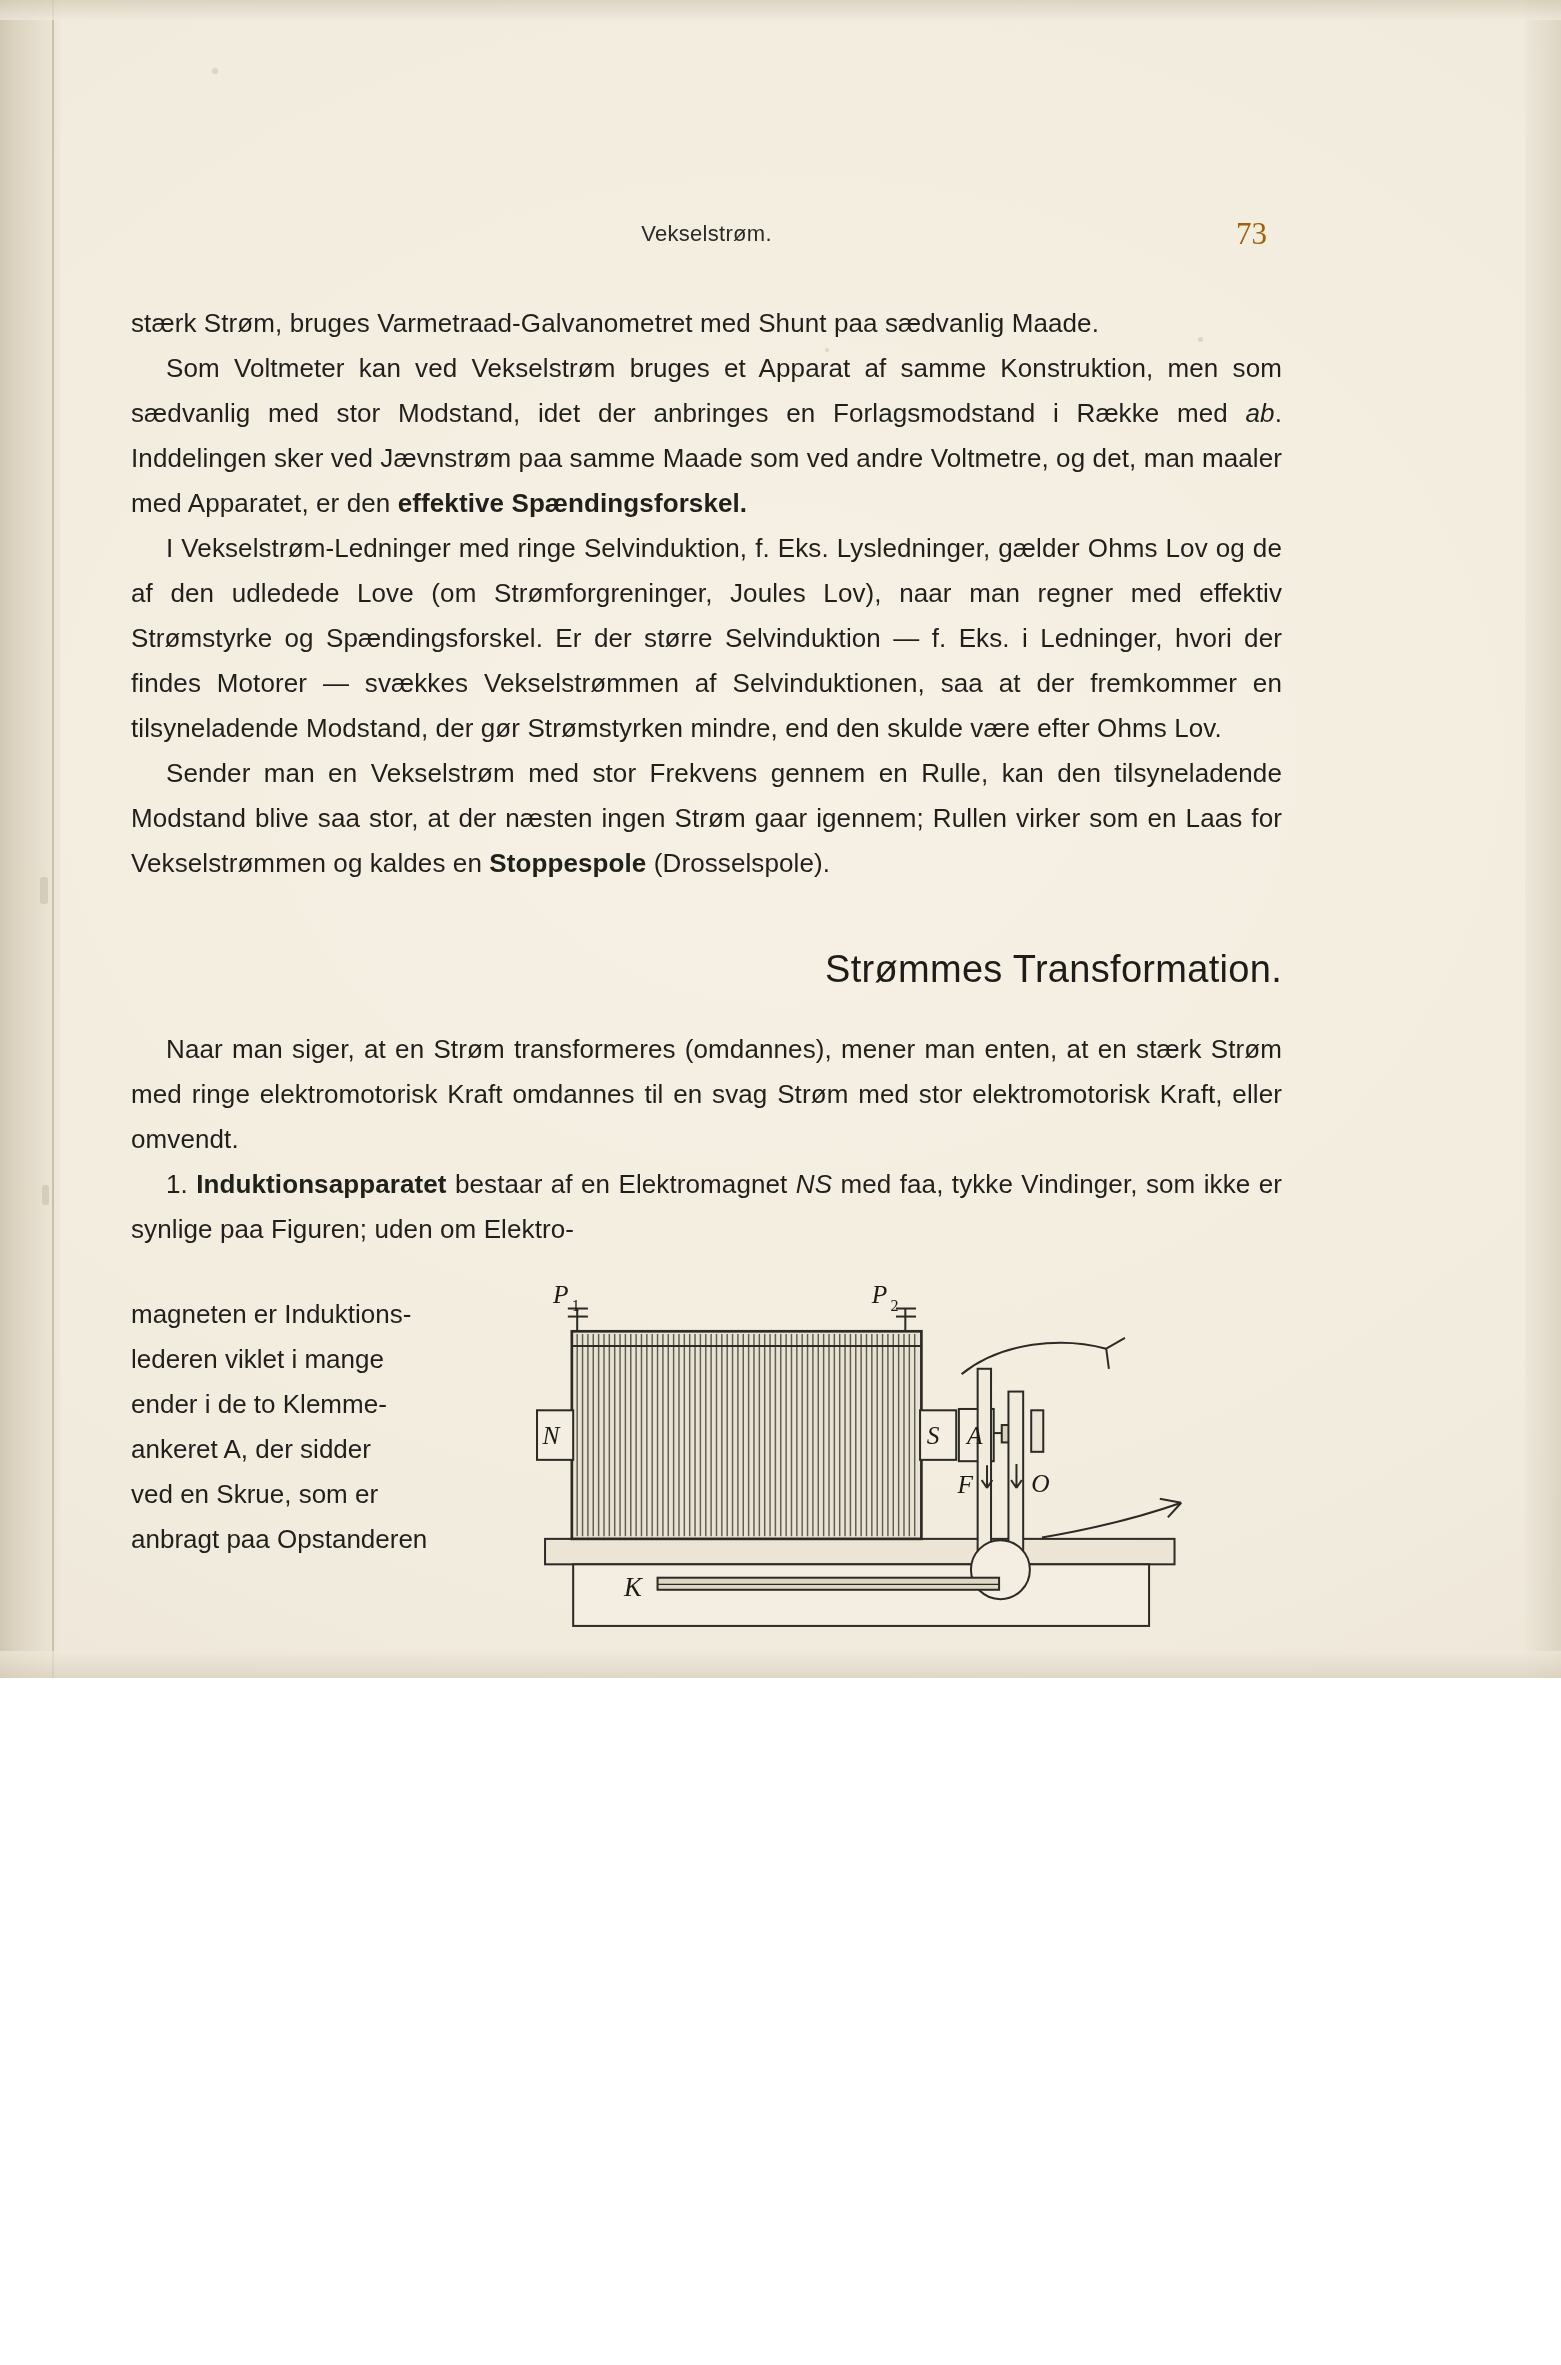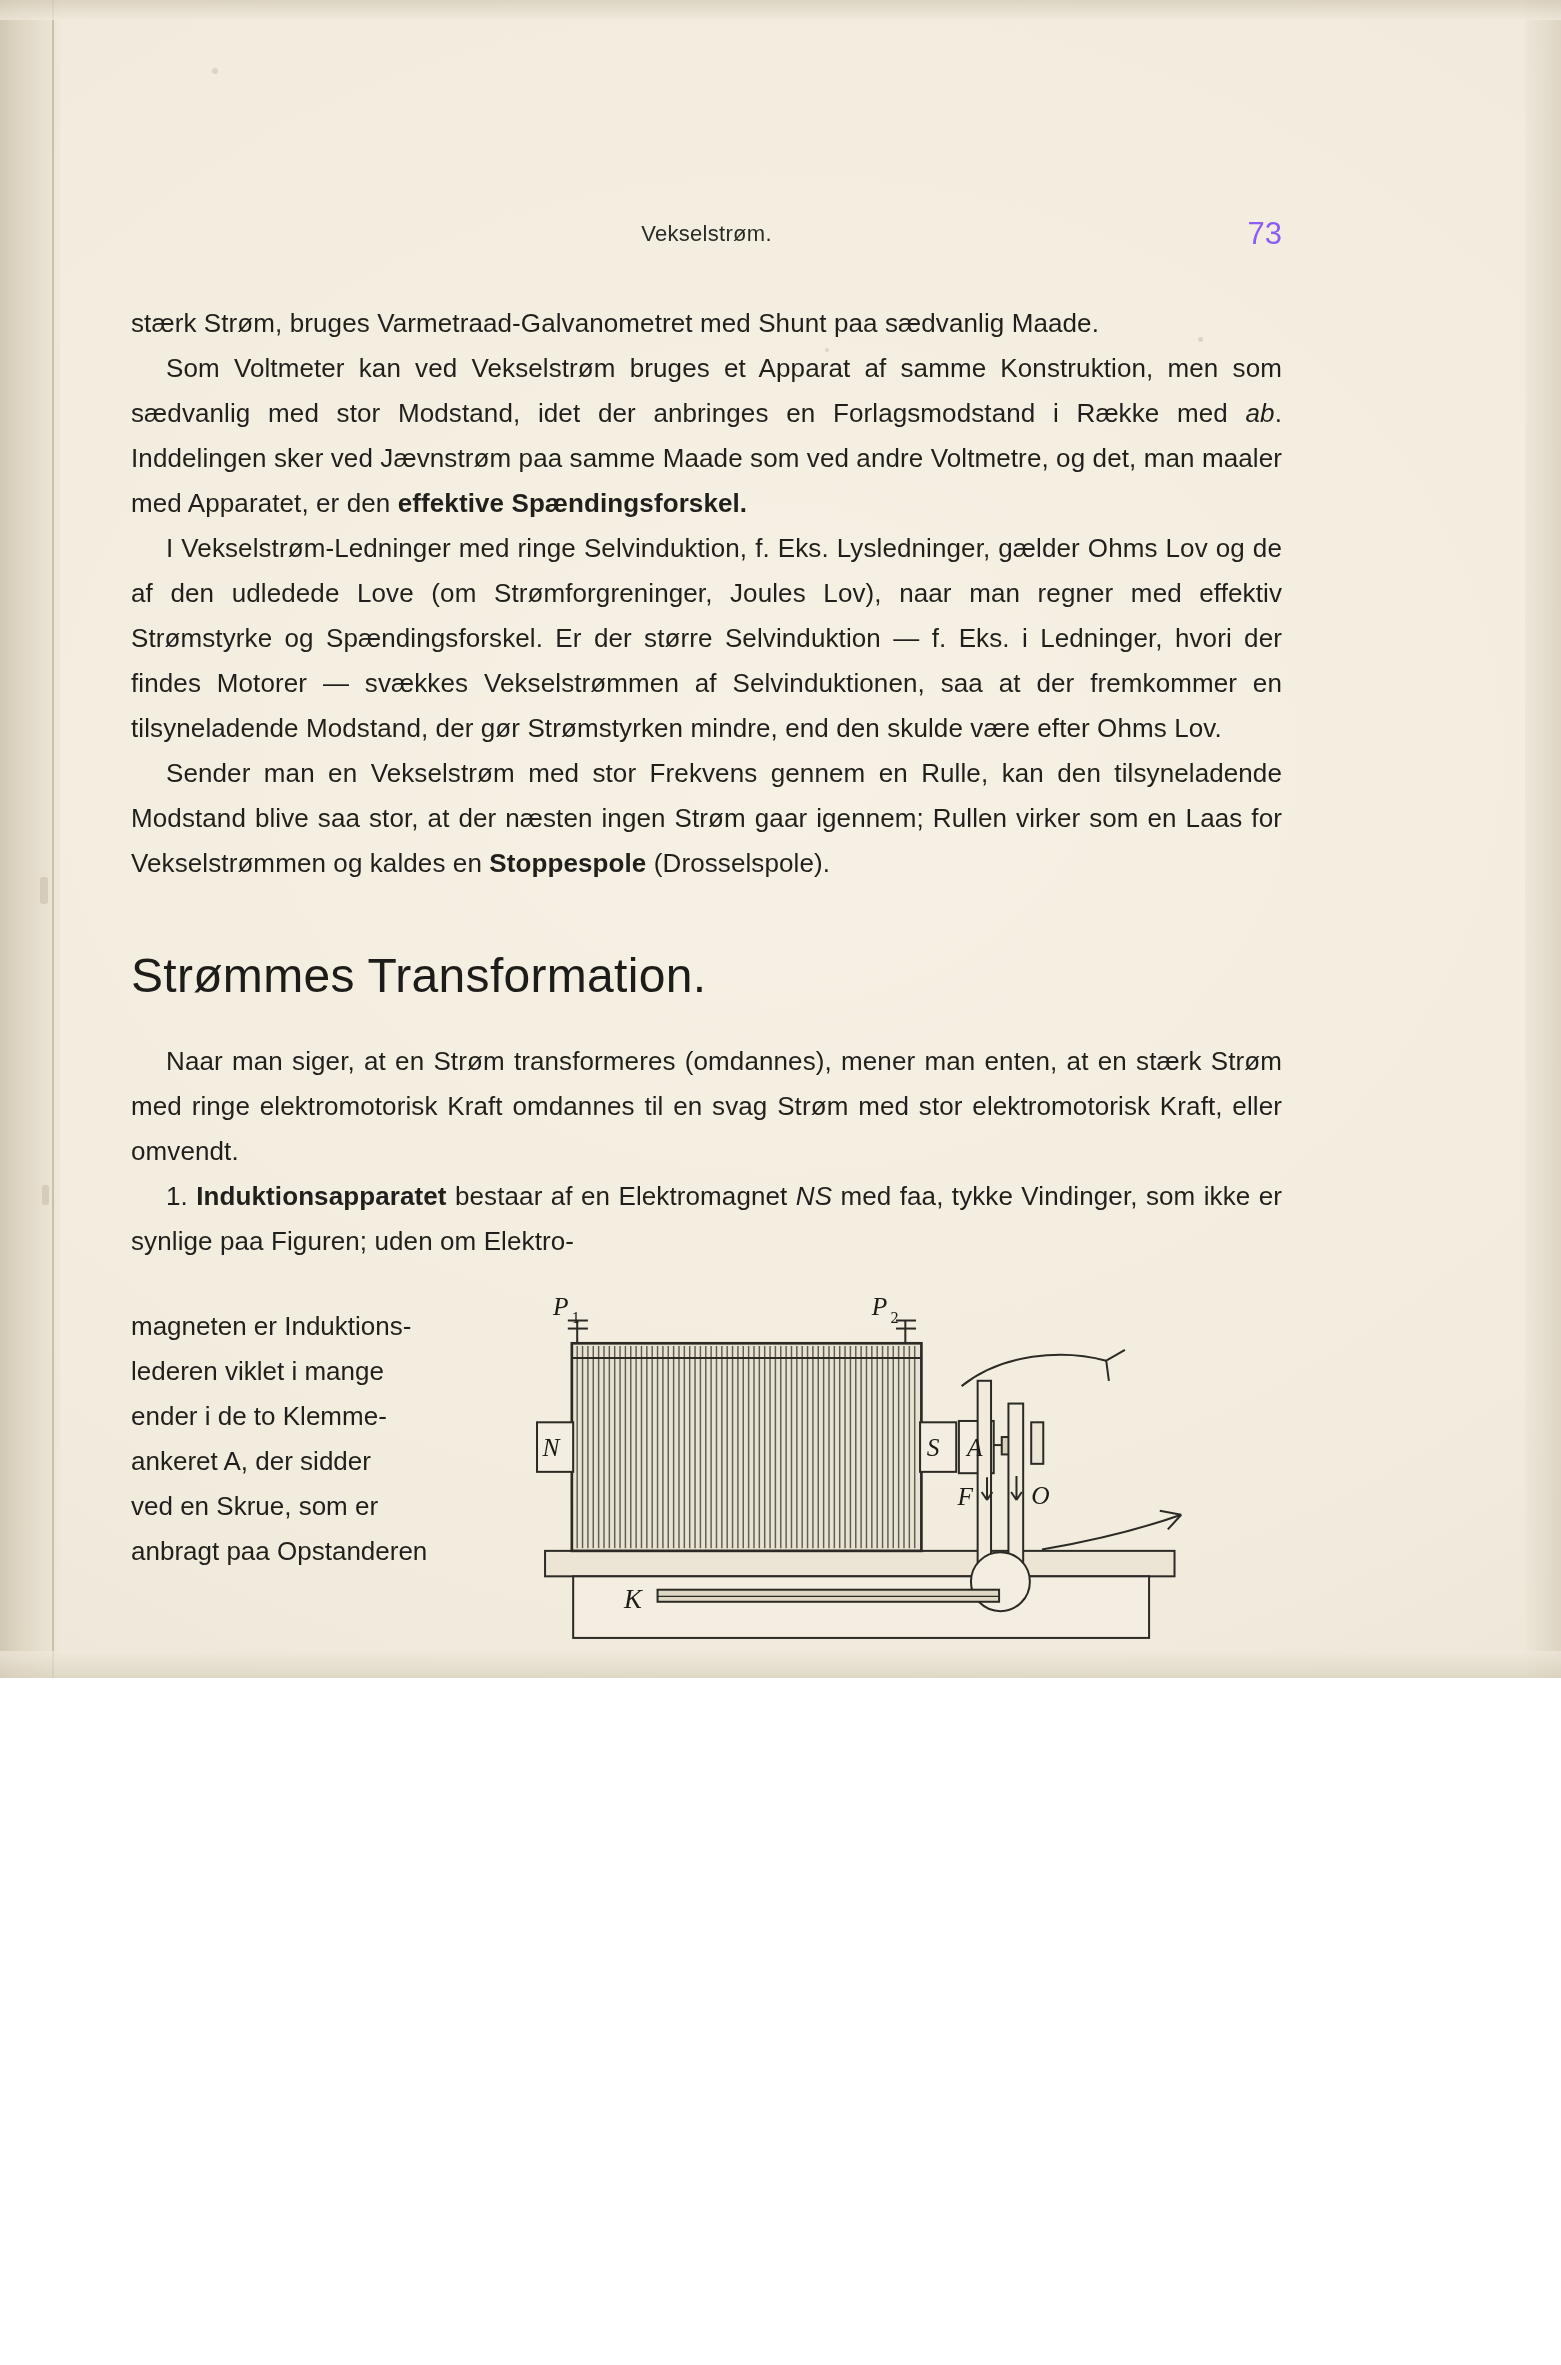--- a/index.html
+++ b/index.html
@@ -82,43 +82,43 @@
     position: absolute;
     left: 50%;
     transform: translateX(-50%);
     font-size: 22px;
     letter-spacing: 0.3px;
     color: #2b2b28;
     font-family: "Liberation Sans", sans-serif;
   }
   .running-head .folio {
     position: absolute;
-    right: 0;
+    right: 15px;
     top: -5.4px;
     font-size: 31px;
-    color: #8b5cf6;
-    font-family: Liberation Sans, sans-serif;
+    color: #a16207;
+    font-family: Liberation Serif, serif;
   }
 
   p.body {
     font-size: 26px;
     line-height: 45px;
     color: #211f1c;
     margin: 0;
     text-align: justify;
     text-justify: inter-word;
     font-family: "Liberation Sans", sans-serif;
     letter-spacing: 0.1px;
   }
   p.body.indent { text-indent: 35px; }
   p.noindent { text-indent: 0; }
 
   .sec-title {
-    text-align: left;
-    font-size: 48px;
+    text-align: right;
+    font-size: 38px;
     margin: 62px 0 36px 0;
     color: #1e1c19;
     font-family: "Liberation Sans", sans-serif;
     font-weight: 400;
     letter-spacing: 0.3px;
   }
 
   .bold { font-weight: 700; }
   .ital { font-style: italic; }
 

